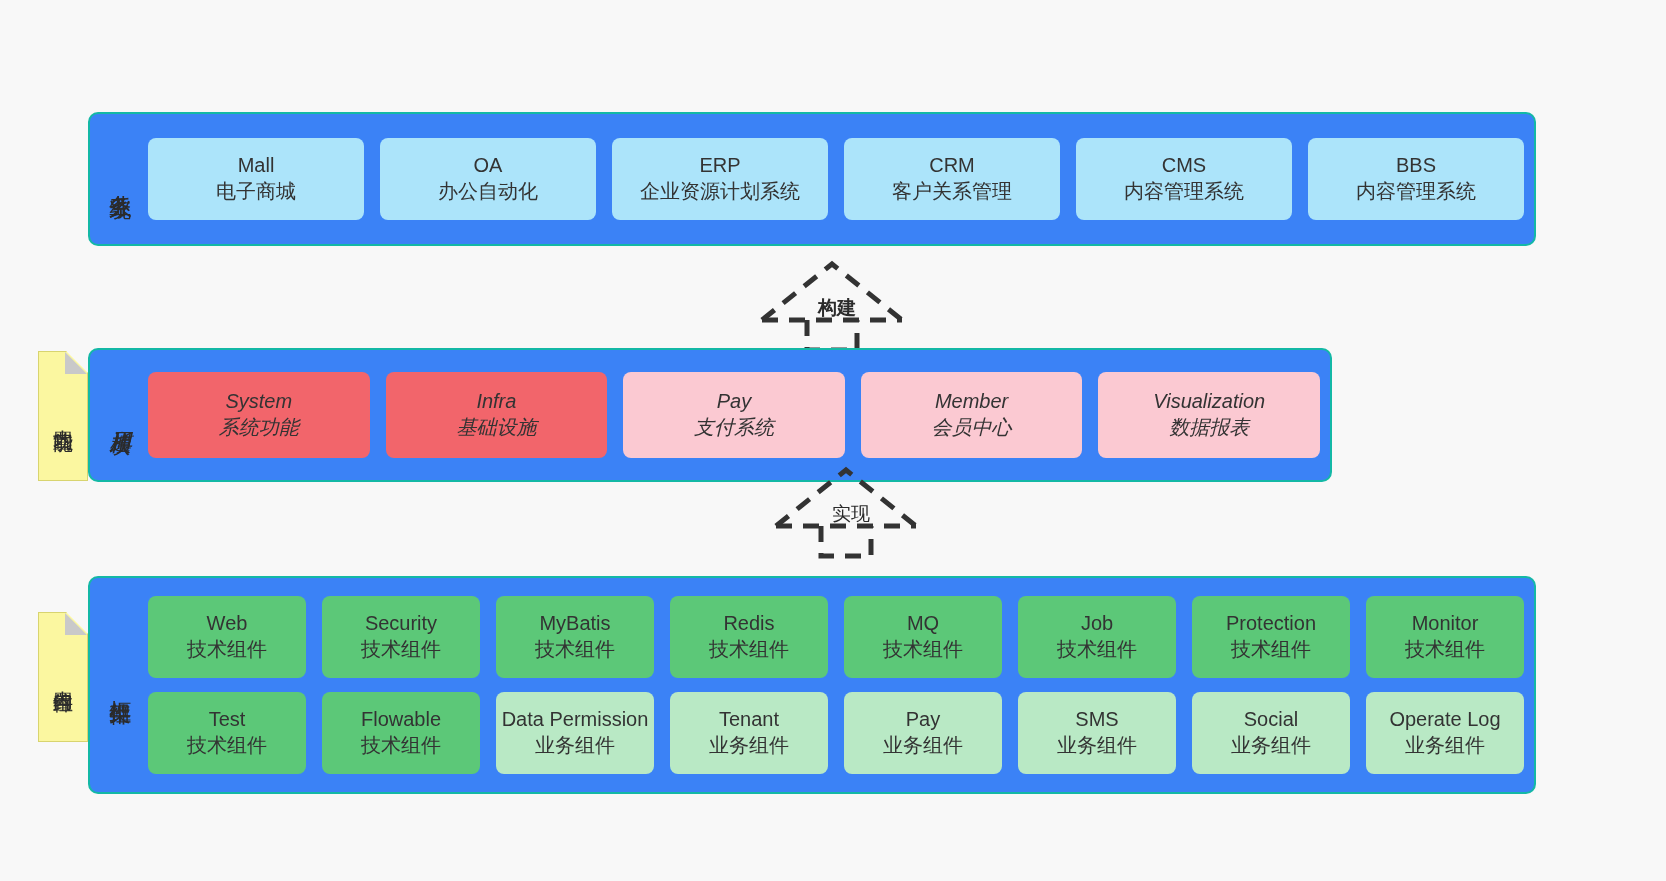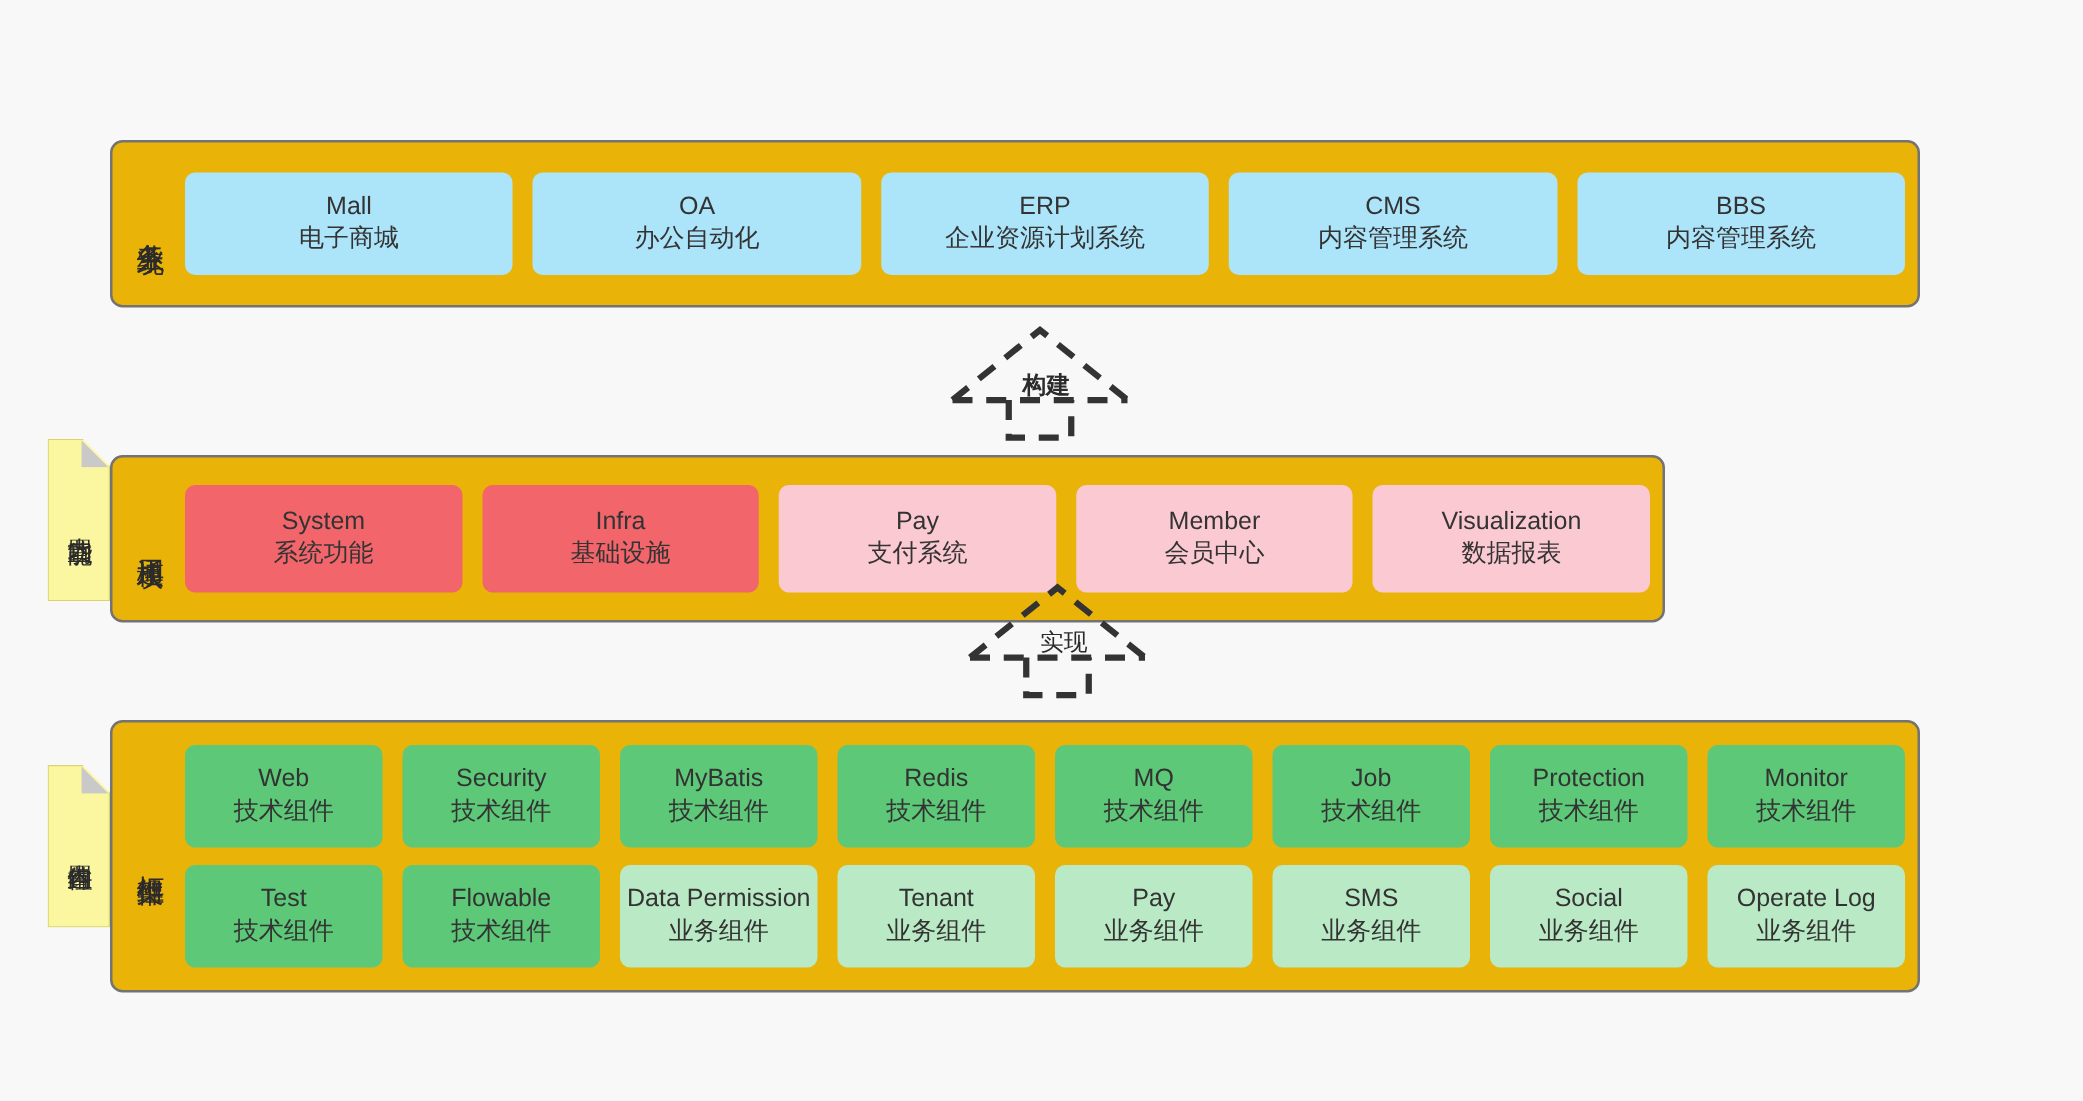--- a/index.html
+++ b/index.html
@@ -14,22 +14,22 @@
   #stage {
     position: relative;
     width: 1666px;
     height: 881px;
     background: #f8f8f8;
   }
 
   
   .layer-panel {
     position: absolute;
-    background: #eab308;
-    border: 2px solid #737373;
+    background: #3b82f6;
+    border: 2px solid #14b8a6;
     border-radius: 10px;
     display: flex;
     align-items: stretch;
     padding: 6px 10px;
   }
   .layer-title {
     width: 40px;
     flex: 0 0 40px;
     display: flex;
     align-items: center;
@@ -139,20 +139,24 @@
           </div>
           <div class="cell c-blue h-biz">
             <span class="l1">OA</span>
             <span class="l2">办公自动化</span>
           </div>
           <div class="cell c-blue h-biz">
             <span class="l1">ERP</span>
             <span class="l2">企业资源计划系统</span>
           </div>
           <div class="cell c-blue h-biz">
+            <span class="l1">CRM</span>
+            <span class="l2">客户关系管理</span>
+          </div>
+          <div class="cell c-blue h-biz">
             <span class="l1">CMS</span>
             <span class="l2">内容管理系统</span>
           </div>
           <div class="cell c-blue h-biz">
             <span class="l1">BBS</span>
             <span class="l2">内容管理系统</span>
           </div>
         </div>
     </div>
   </div>
@@ -164,21 +168,21 @@
       <path d="M55 62 L55 92 L105 92 L105 62" fill="none" stroke="#333333" stroke-width="5" stroke-dasharray="16 11" stroke-linecap="butt"></path>
     </svg>
     <span class="uml-label" style="left:66px; top:37px;font-weight:bold;">构建</span>
   </div>
 
   <div class="note" id="note-modules" style="left:38px; top:351px; width:50px; height:130px;">
     <div class="note-fold"></div>
     <span>内置功能</span>
   </div>
 
-  <div class="layer-panel" id="panel-modules" style="left:88px; top:364px; width:1244px; height:134px;">
+  <div class="layer-panel" id="panel-modules" style="left:88px; top:348px; width:1244px; height:134px;font-style:italic;">
     <div class="layer-title">通用模块</div>
     <div class="layer-body">
       <div class="row" id="mod-row">
           <div class="cell c-red h-mod">
             <span class="l1">System</span>
             <span class="l2">系统功能</span>
           </div>
           <div class="cell c-red h-mod">
             <span class="l1">Infra</span>
             <span class="l2">基础设施</span>

